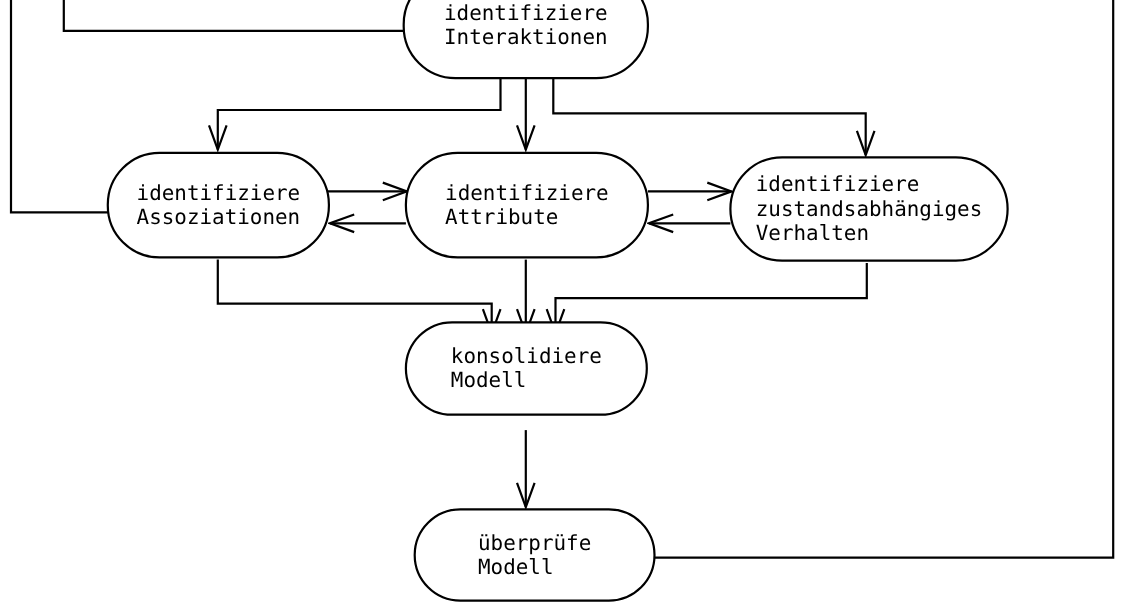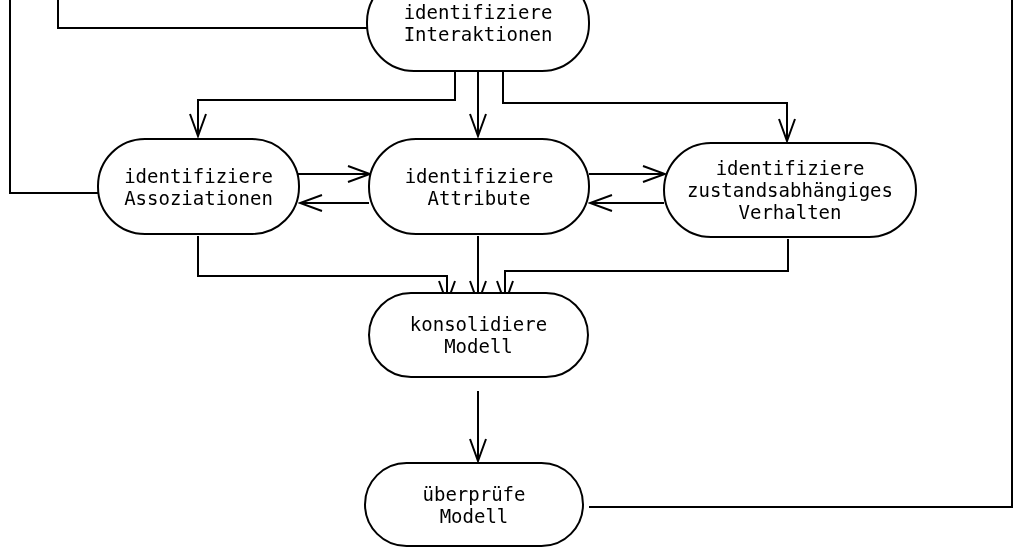--- a/index.html
+++ b/index.html
@@ -32,21 +32,21 @@
     box-sizing: border-box;
     background: #ffffff;
     border: 2px solid #000000;
     border-radius: 48px;
     display: flex;
     align-items: center;
     justify-content: center;
   }
   .node-label {
     white-space: pre;
-    text-align: center;
+    text-align: left;
     font-size: 19px;
     line-height: 22px;
     color: #000000;
   }
 </style>
 </head>
 <body>
 
 <div class="stage">
 
@@ -96,18 +96,18 @@
     <span class="node-label">identifiziere
 zustandsabhängiges
 Verhalten</span>
   </div>
 
   <div class="node" style="left:368px; top:292px; width:221px; height:86px; border-radius:43px;">
     <span class="node-label">konsolidiere
 Modell</span>
   </div>
 
-  <div class="node" style="left:364px; top:462px; width:220px; height:85px; border-radius:43px;">
+  <div class="node" style="left:376px; top:462px; width:220px; height:85px; border-radius:43px;">
     <span class="node-label">überprüfe
 Modell</span>
   </div>
 
 </div>
 
 </body></html>

